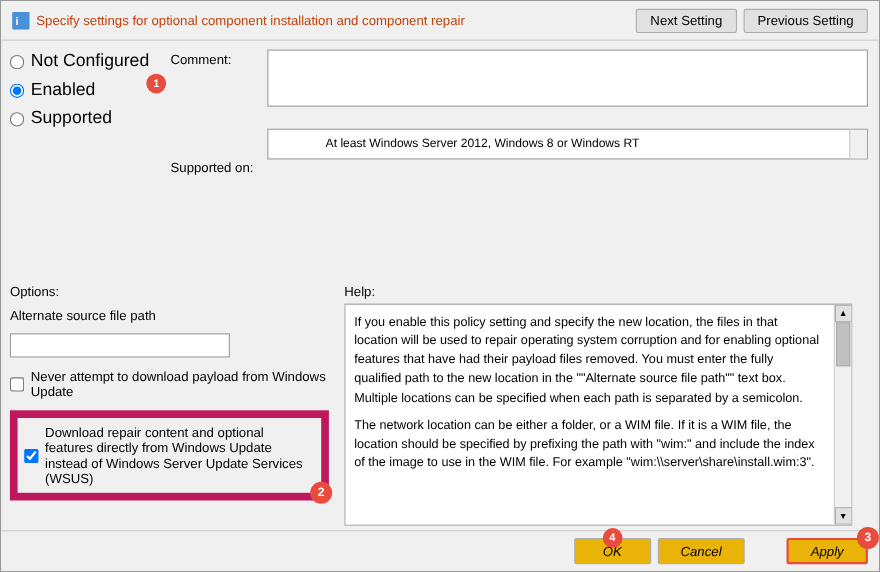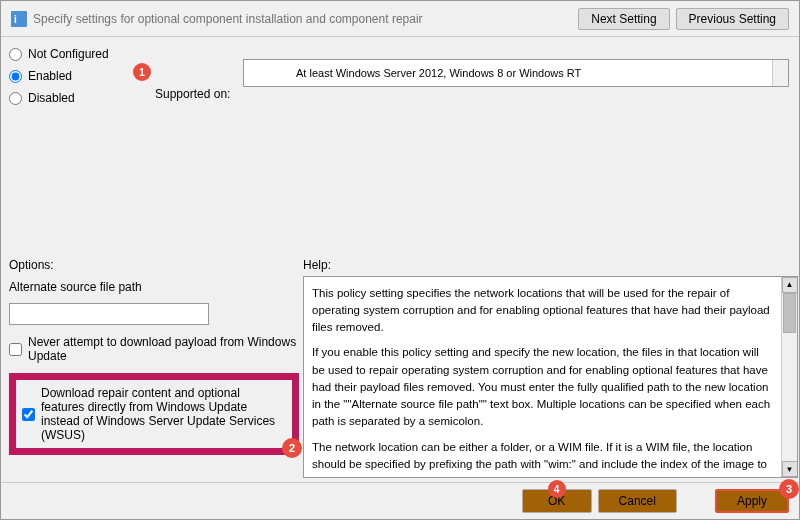--- a/index.html
+++ b/index.html
@@ -32,21 +32,21 @@
       display: flex;
       align-items: center;
       gap: 6px;
     }
     .title-icon {
       width: 16px;
       height: 16px;
     }
     .title-text {
       font-size: 12px;
-      color: #737373;
+      color: #c2410c;
     }
     .title-buttons {
       display: flex;
       gap: 6px;
     }
     .title-btn {
       background: #e1e1e1;
       border: 1px solid #adadad;
       padding: 3px 12px;
       font-size: 12px;
@@ -70,21 +70,21 @@
       display: flex;
       align-items: center;
       gap: 6px;
       cursor: pointer;
     }
     .radio-item input[type="radio"] {
       cursor: pointer;
       margin: 0;
     }
     .radio-label {
-      font-size: 12px;
+      font-size: 16px;
     }
     .right-panel {
       flex: 1;
       padding: 8px 10px 8px 4px;
       display: flex;
       flex-direction: column;
       gap: 6px;
     }
     .comment-row {
       display: flex;
@@ -134,22 +134,22 @@
       position: absolute;
       right: 0;
       top: 0;
       bottom: 0;
       width: 16px;
       background: #f0f0f0;
       border-left: 1px solid #ccc;
     }
     .bottom-section {
       display: flex;
-      gap: 4px;
-      padding: 0 1px 4px 8px;
+      gap: 14px;
+      padding: 0 24px 4px 8px;
       flex: 1;
       overflow: hidden;
     }
     .options-panel {
       width: 290px;
       flex-shrink: 0;
       display: flex;
       flex-direction: column;
       gap: 6px;
     }
@@ -277,24 +277,25 @@
       padding: 6px 10px;
       gap: 6px;
       border-top: 1px solid #ccc;
       background: #f0f0f0;
       position: relative;
     }
     .footer-btn {
       padding: 4px 20px;
       font-size: 12px;
       border: 1px solid #adadad;
-      background: #a16207;
+      background: #eab308;
       cursor: pointer;
       border-radius: 2px;
       min-width: 70px;
+      font-style: italic;
     }
     .footer-btn.apply-btn {
       border: 2px solid #e74c3c;
       padding: 3px 20px;
       position: relative;
       margin-left: 32px;
     }
     .badge-3 {
       position: absolute;
       width: 20px;
@@ -355,25 +356,29 @@
         <input type="radio" name="config" id="notConfigured" style="">
         <label for="notConfigured" class="radio-label">Not Configured</label>
       </div>
       <div class="radio-item" style="position:relative;">
         <input type="radio" name="config" id="enabled" checked="" style="">
         <label for="enabled" class="radio-label">Enabled</label>
         <div class="enabled-badge badge">1</div>
       </div>
       <div class="radio-item">
         <input type="radio" name="config" id="disabled" style="">
-        <label for="disabled" class="radio-label">Disabled</label>
+        <label for="disabled" class="radio-label">Supported</label>
       </div>
     </div>
 
     <div class="right-panel">
+      <div class="comment-row">
+        <span class="comment-label">Comment:</span>
+        <textarea class="comment-box" style=""></textarea>
+      </div>
       <div class="supported-row">
         <span class="supported-label">Supported on:</span>
         <div class="supported-box">
           <span class="supported-text">At least Windows Server 2012, Windows 8 or Windows RT</span>
           <div class="scrollbar-stub"></div>
         </div>
       </div>
     </div>
   </div>
 
@@ -393,21 +398,20 @@
           <label for="downloadDirect">Download repair content and optional features directly from Windows Update instead of Windows Server Update Services (WSUS)</label>
         </div>
         <div class="badge badge-2">2</div>
       </div>
     </div>
 
     <div class="help-panel">
       <div class="help-title">Help:</div>
       <div class="help-content">
         <div class="help-text" style="padding-right: 18px;">
-          <p>This policy setting specifies the network locations that will be used for the repair of operating system corruption and for enabling optional features that have had their payload files removed.</p>
           <p>If you enable this policy setting and specify the new location, the files in that location will be used to repair operating system corruption and for enabling optional features that have had their payload files removed. You must enter the fully qualified path to the new location in the ""Alternate source file path"" text box. Multiple locations can be specified when each path is separated by a semicolon.</p>
           <p>The network location can be either a folder, or a WIM file. If it is a WIM file, the location should be specified by prefixing the path with "wim:" and include the index of the image to use in the WIM file. For example "wim:\\server\share\install.wim:3".</p>
 
         </div>
         <div class="help-scrollbar">
           <div class="scroll-arrow">▲</div>
           <div class="scroll-track">
             <div class="scroll-thumb"></div>
           </div>
           <div class="scroll-arrow">▼</div>

